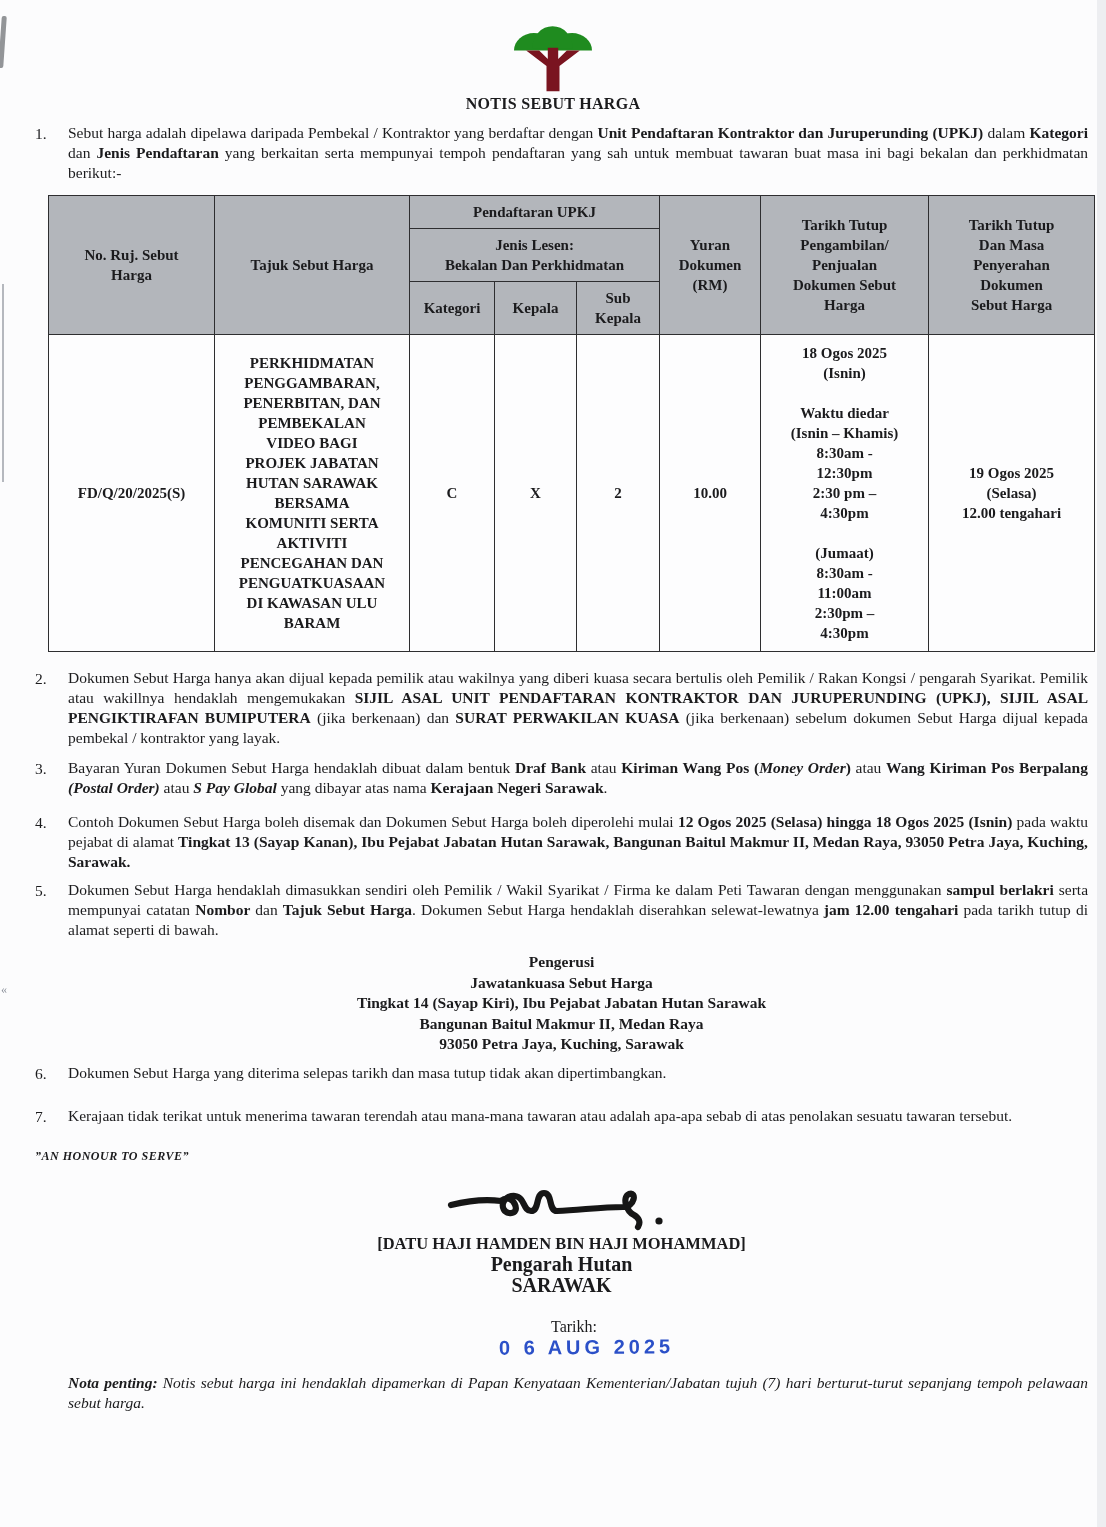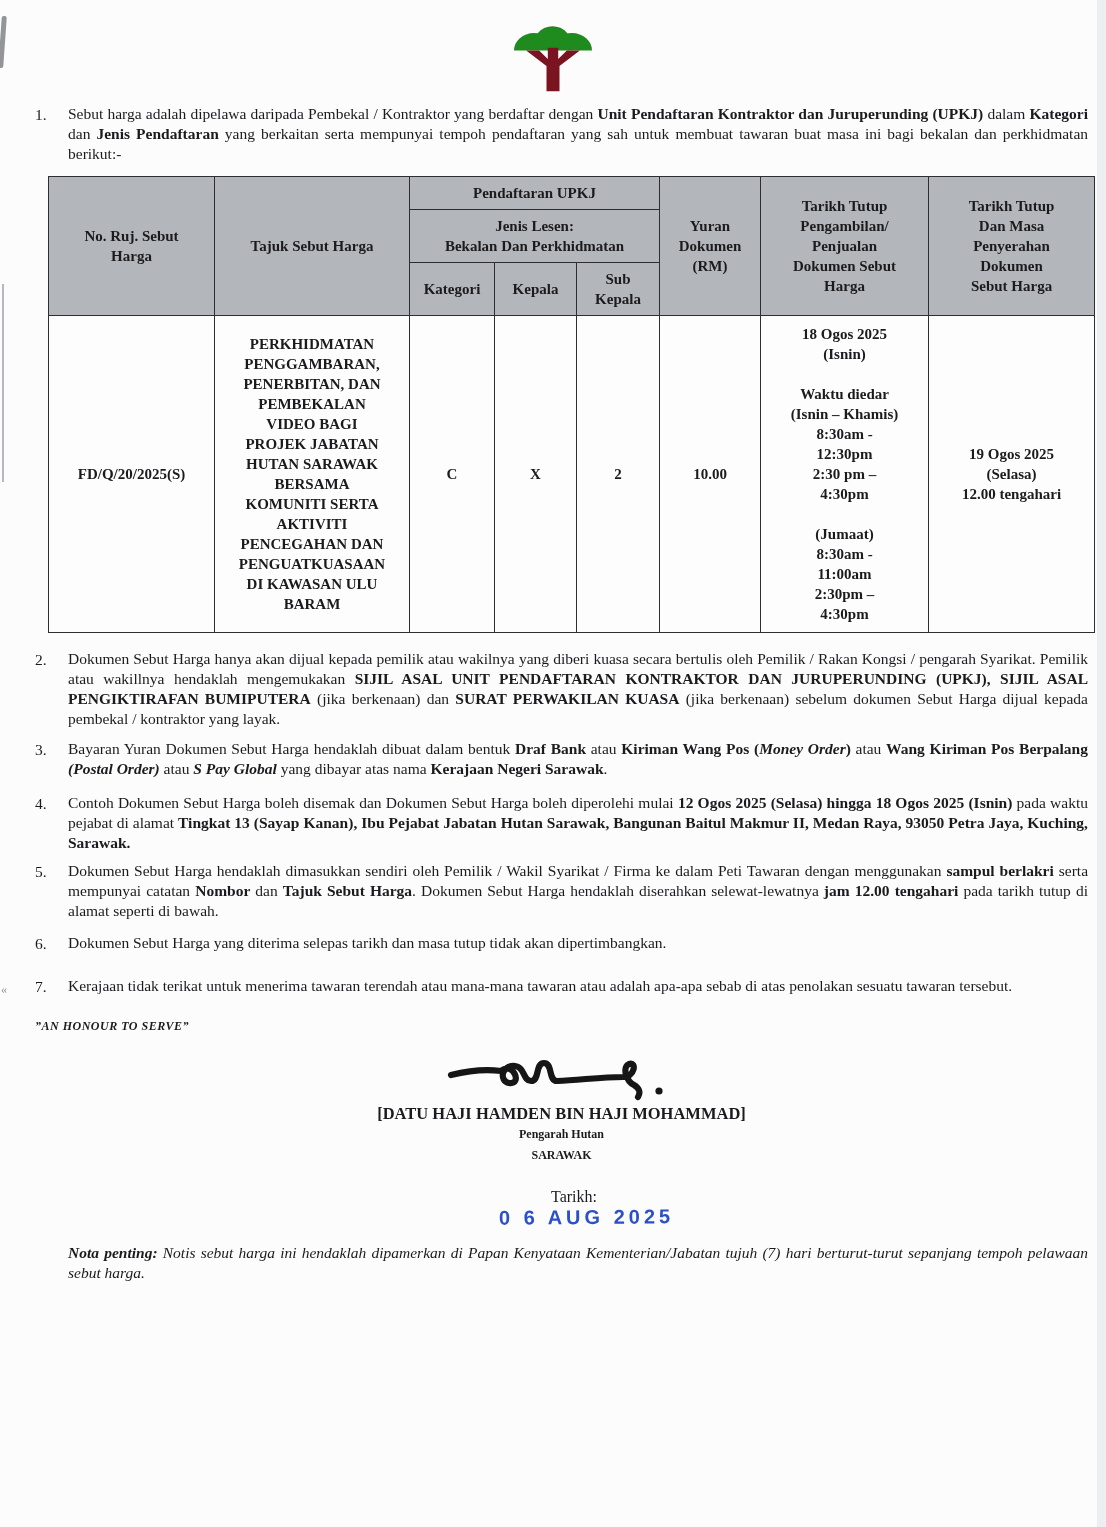--- a/index.html
+++ b/index.html
@@ -69,21 +69,21 @@
     white-space:pre-line;
   }
 
   .addr-block{text-align:center;font-weight:bold;font-size:15.5px;line-height:20.5px;}
 
   .motto1{text-align:center;font-weight:bold;font-size:16px;line-height:22px;word-spacing:8px;letter-spacing:.5px;}
   .motto2{text-align:left;font-weight:bold;font-style:italic;font-size:12px;line-height:22px;letter-spacing:.5px;}
 
   .sig-wrap{text-align:center;margin-top:4px;height:62px;}
   .sig-name{text-align:center;font-weight:bold;font-size:16.5px;line-height:21px;}
-  .sig-role{text-align:center;font-weight:bold;font-size:12px;line-height:21px;}
+  .sig-role{text-align:center;font-weight:bold;font-size:20px;line-height:21px;}
 
   .date-row{margin:22px 0 14px 68px;display:flex;align-items:center;flex-direction:column;}
   .date-label{font-size:16px;margin-right:26px;}
   .stamp{
     font-family:"Liberation Sans", sans-serif;
     font-weight:bold;
     color:#2b50c8;
     font-size:20px;
     letter-spacing:4px;
     transform:rotate(-.5deg);
@@ -101,20 +101,21 @@
   <div class="line-left"></div>
   <div class="mark-left">«</div>
 
   <div class="doc-header">
     <svg class="logo" width="104" height="82" viewBox="0 0 120 92">
       <path d="M15,43 a23,20 0 0 1 46,0 z" fill="#1f8b1f"></path>
       <path d="M59,43 a23,20 0 0 1 46,0 z" fill="#1f8b1f"></path>
       <path d="M36,41 a23.5,26 0 0 1 47,0 z" fill="#1f8b1f"></path>
       <path d="M29,43 L44,43 L54,53 L54,40 L66,40 L66,53 L76,43 L91,43 L67.5,61 L67.5,90 L52.5,90 L52.5,61 Z" fill="#7a1420"></path>
     </svg>
+    <div class="doc-title">NOTIS SEBUT HARGA</div>
   </div>
 
   <div class="content">
 
     <div class="li mb-p1">
       <span class="num">1.</span>
       <div class="li-text">
         <span>Sebut harga adalah dipelawa daripada Pembekal / Kontraktor yang berdaftar dengan </span><span class="b">Unit Pendaftaran Kontraktor dan Juruperunding (UPKJ)</span><span> dalam </span><span class="b">Kategori</span><span> dan </span><span class="b">Jenis Pendaftaran</span><span> yang berkaitan serta mempunyai tempoh pendaftaran yang sah untuk membuat tawaran buat masa ini bagi bekalan dan perkhidmatan berikut:-</span>
       </div>
     </div>
@@ -223,20 +224,27 @@
       </div>
     </div>
 
     <div class="li mb-p5">
       <span class="num">5.</span>
       <div class="li-text">
         <span>Dokumen Sebut Harga hendaklah dimasukkan sendiri oleh Pemilik / Wakil Syarikat / Firma ke dalam Peti Tawaran dengan menggunakan </span><span class="b">sampul berlakri</span><span> serta mempunyai catatan </span><span class="b">Nombor</span><span> dan </span><span class="b">Tajuk Sebut Harga</span><span>. Dokumen Sebut Harga hendaklah diserahkan selewat-lewatnya </span><span class="b">jam 12.00 tengahari</span><span> pada tarikh tutup di alamat seperti di bawah.</span>
       </div>
     </div>
 
+    <div class="addr-block mb-addr">
+      <div>Pengerusi</div>
+      <div>Jawatankuasa Sebut Harga</div>
+      <div>Tingkat 14 (Sayap Kiri), Ibu Pejabat Jabatan Hutan Sarawak</div>
+      <div>Bangunan Baitul Makmur II, Medan Raya</div>
+      <div>93050 Petra Jaya, Kuching, Sarawak</div>
+    </div>
 
     <div class="li mb-p6">
       <span class="num">6.</span>
       <div class="li-text">
         <span>Dokumen Sebut Harga yang diterima selepas tarikh dan masa tutup tidak akan dipertimbangkan.</span>
       </div>
     </div>
 
     <div class="li mb-p7">
       <span class="num">7.</span>

